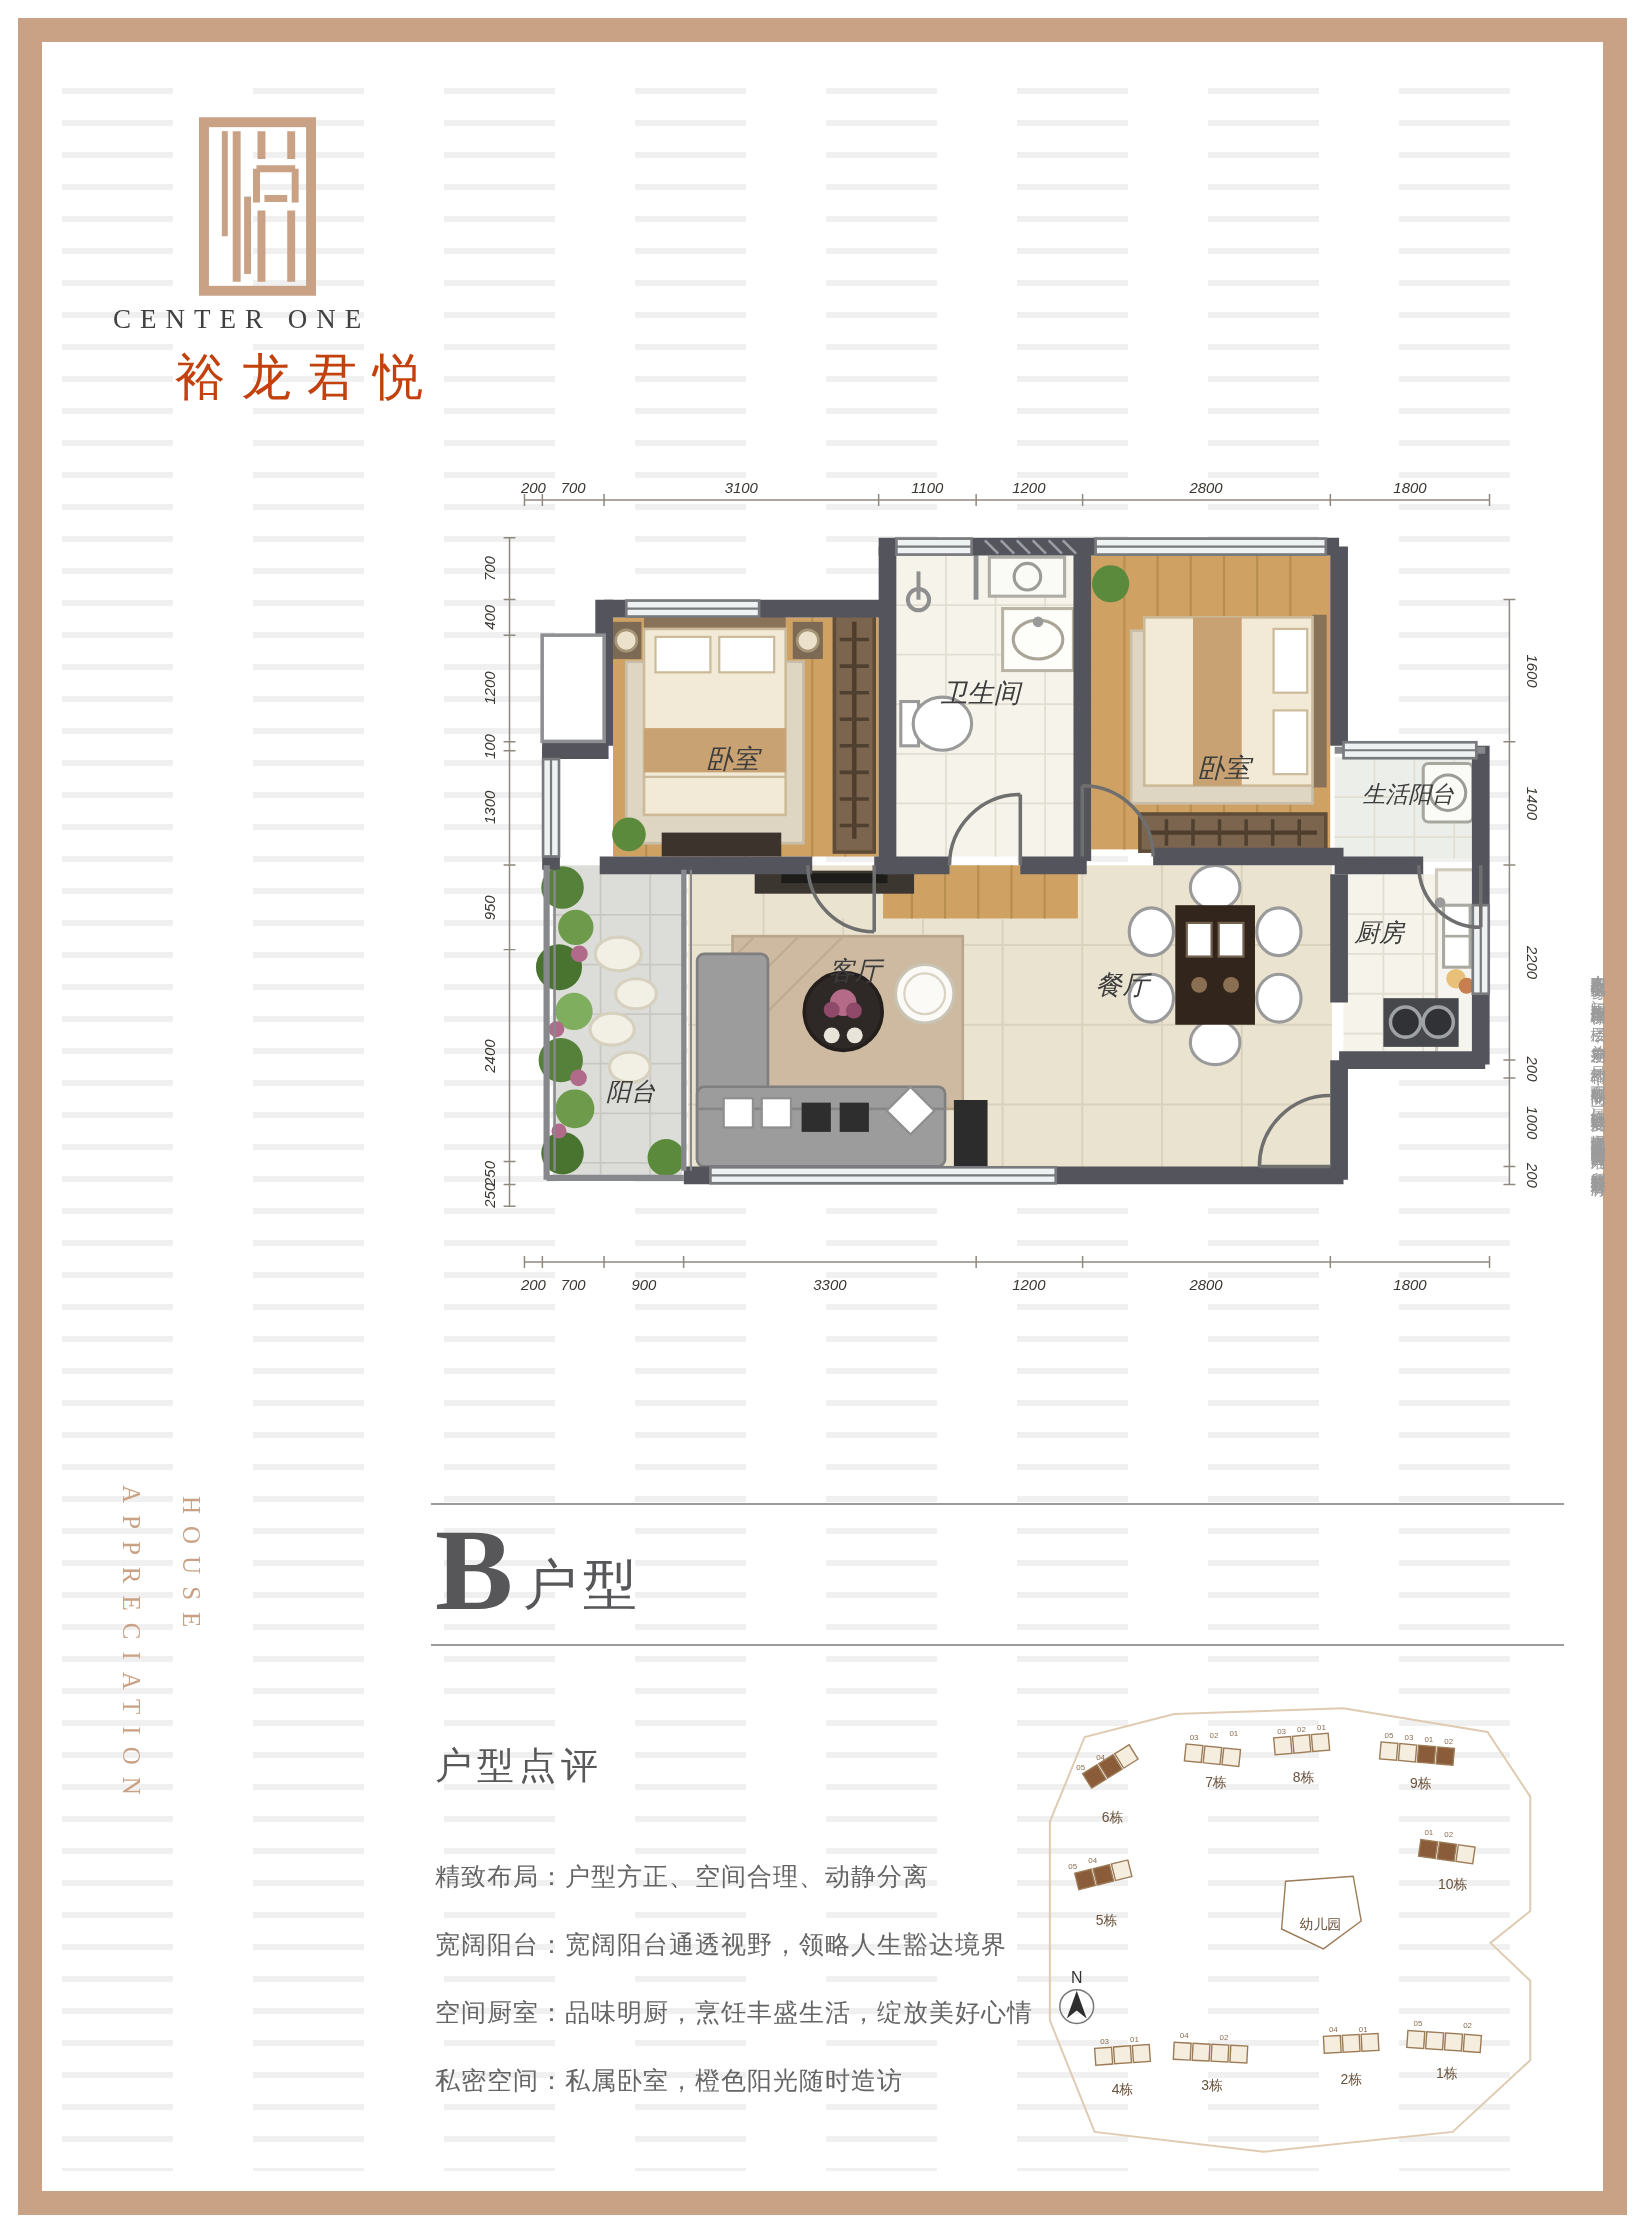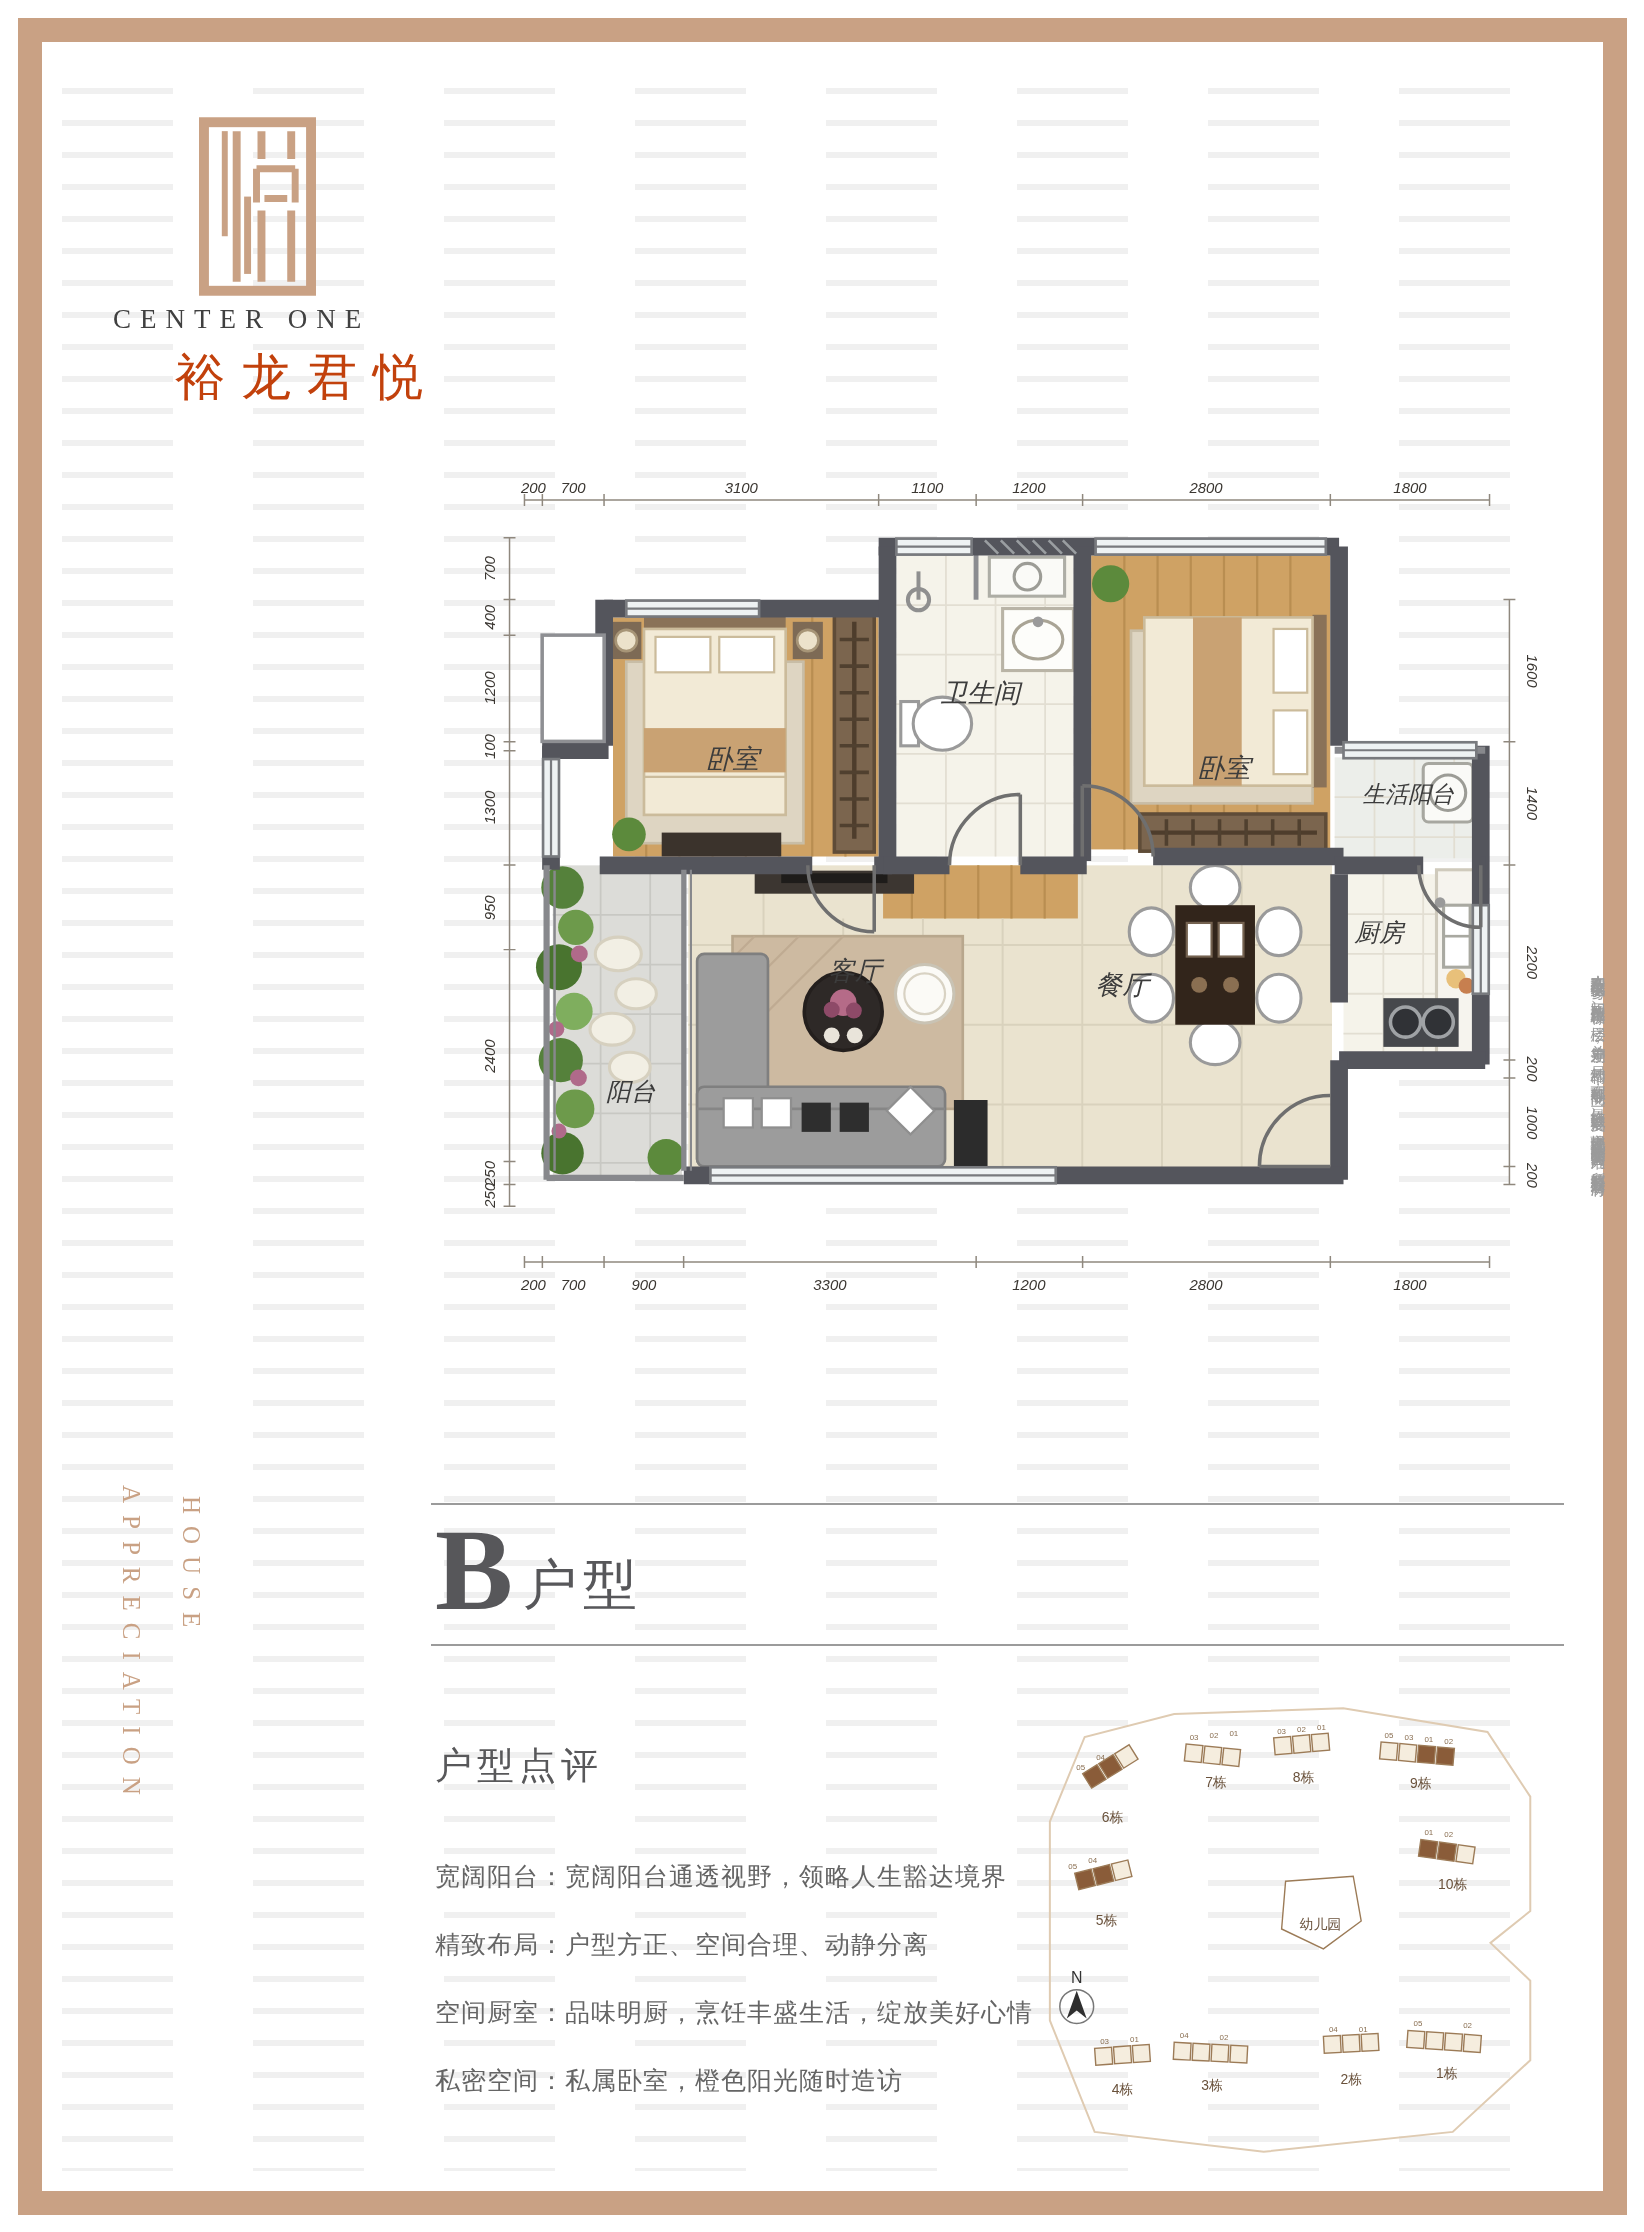--- a/index.html
+++ b/index.html
@@ -389,22 +389,22 @@
   </div>
 
   <div class="rule rule-top"></div>
   <div class="rule rule-bottom"></div>
   <div class="typeblock">
     <span class="b">B</span><span class="w">户型</span>
   </div>
 
   <div class="review-heading">户型点评</div>
   <div class="review-list">
+    <div class="item">精致布局：户型方正、空间合理、动静分离</div>
     <div class="item">宽阔阳台：宽阔阳台通透视野，领略人生豁达境界</div>
-    <div class="item">精致布局：户型方正、空间合理、动静分离</div>
     <div class="item">空间厨室：品味明厨，烹饪丰盛生活，绽放美好心情</div>
     <div class="item">私密空间：私属卧室，橙色阳光随时造访</div>
   </div>
 
   <div class="siteplan">
     <svg width="557" height="478" viewBox="0 0 560 480">
       <path d="M25,140 L60,55 L150,32 L320,26 L465,50 L508,115 L508,230 L468,262 L508,300 L508,380 L430,452 L240,472 L70,452 L25,340 Z" fill="none" stroke="#dfcbb2" stroke-width="2"></path>
 
       <g stroke="#9c7b57" stroke-width="1.4">
         <g transform="translate(162,62) rotate(6)">

